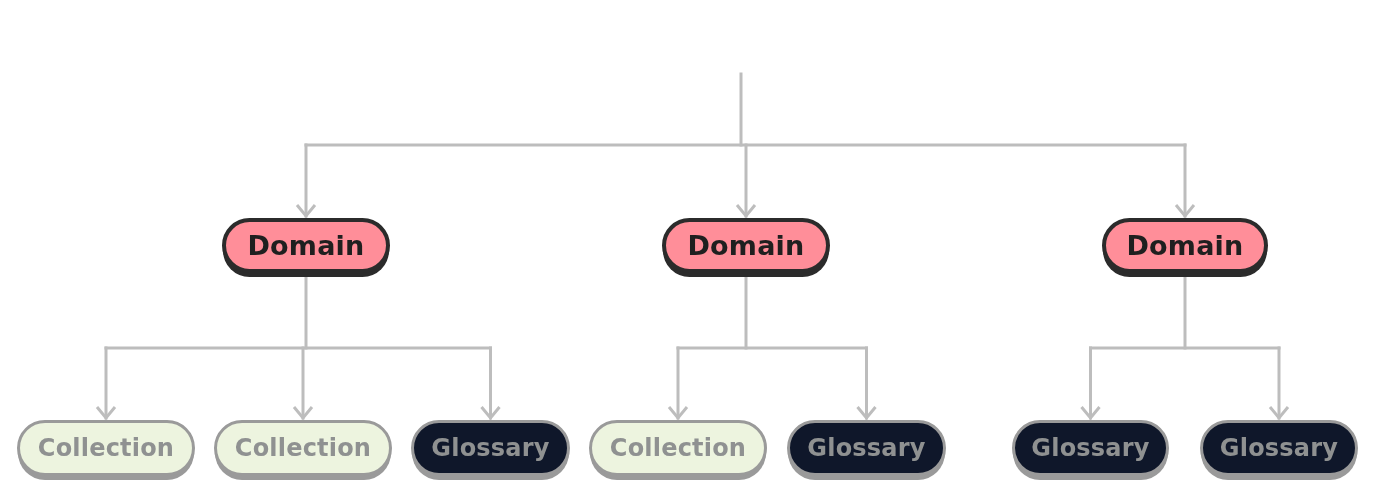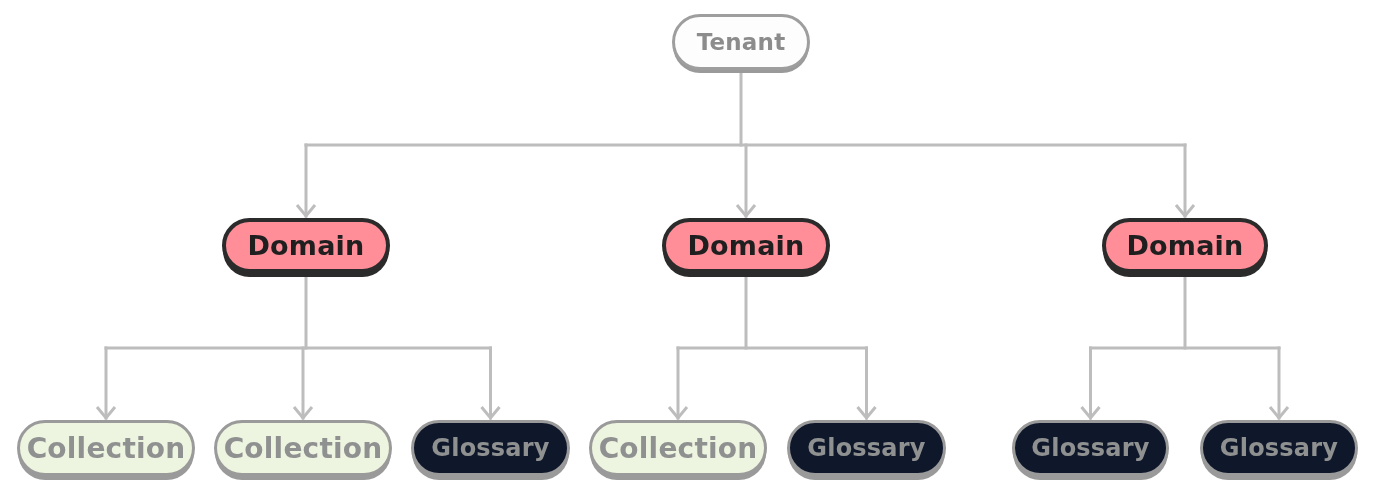--- a/index.html
+++ b/index.html
@@ -47,21 +47,21 @@
     background: #ff8e99;
     border: 4px solid #2b2b2b;
     color: #1f1f1f;
     font-size: 27px;
     box-shadow: 0 5px 0 -1px #2b2b2b;
   }
   .node-collection {
     background: #edf4df;
     border: 3px solid #9a9a9a;
     color: #8f9191;
-    font-size: 28px;
+    font-size: 24px;
     box-shadow: 0 5px 0 -1px #9a9a9a;
   }
   .node-glossary {
     background: #0f172a;
     border: 3px solid #9a9a9a;
     color: #8f9191;
     font-size: 24px;
     box-shadow: 0 5px 0 -1px #9a9a9a;
   }
   .node-label {
@@ -97,23 +97,20 @@
       <line x1="866.5" y1="348" x2="866.5" y2="418" stroke="#bdbdbd" stroke-width="3" stroke-linecap="square"></line>
       <path d="M857.5,407 L866.5,418 L875.5,407" fill="none" stroke="#bdbdbd" stroke-width="3" stroke-linecap="butt" stroke-linejoin="miter"></path>
       <line x1="1185" y1="278" x2="1185" y2="348" stroke="#bdbdbd" stroke-width="3" stroke-linecap="square"></line>
       <line x1="1090.5" y1="348" x2="1279" y2="348" stroke="#bdbdbd" stroke-width="3" stroke-linecap="square"></line>
       <line x1="1090.5" y1="348" x2="1090.5" y2="418" stroke="#bdbdbd" stroke-width="3" stroke-linecap="square"></line>
       <path d="M1081.5,407 L1090.5,418 L1099.5,407" fill="none" stroke="#bdbdbd" stroke-width="3" stroke-linecap="butt" stroke-linejoin="miter"></path>
       <line x1="1279" y1="348" x2="1279" y2="418" stroke="#bdbdbd" stroke-width="3" stroke-linecap="square"></line>
       <path d="M1270,407 L1279,418 L1288,407" fill="none" stroke="#bdbdbd" stroke-width="3" stroke-linecap="butt" stroke-linejoin="miter"></path>
     </svg>
 
-  <div class="node node-tenant" id="node-root" style="left: 672px; top: 14px; width: 138px; height: 56px;">
-    <span class="node-label">Tenant</span>
-  </div>
 
   <div class="node node-domain" id="node-d0" style="left: 222px; top: 218px; width: 168px; height: 55px;">
     <span class="node-label">Domain</span>
   </div>
   <div class="node node-domain" id="node-d1" style="left: 662px; top: 218px; width: 168px; height: 55px;">
     <span class="node-label">Domain</span>
   </div>
   <div class="node node-domain" id="node-d2" style="left: 1102px; top: 218px; width: 166px; height: 55px;">
     <span class="node-label">Domain</span>
   </div>

